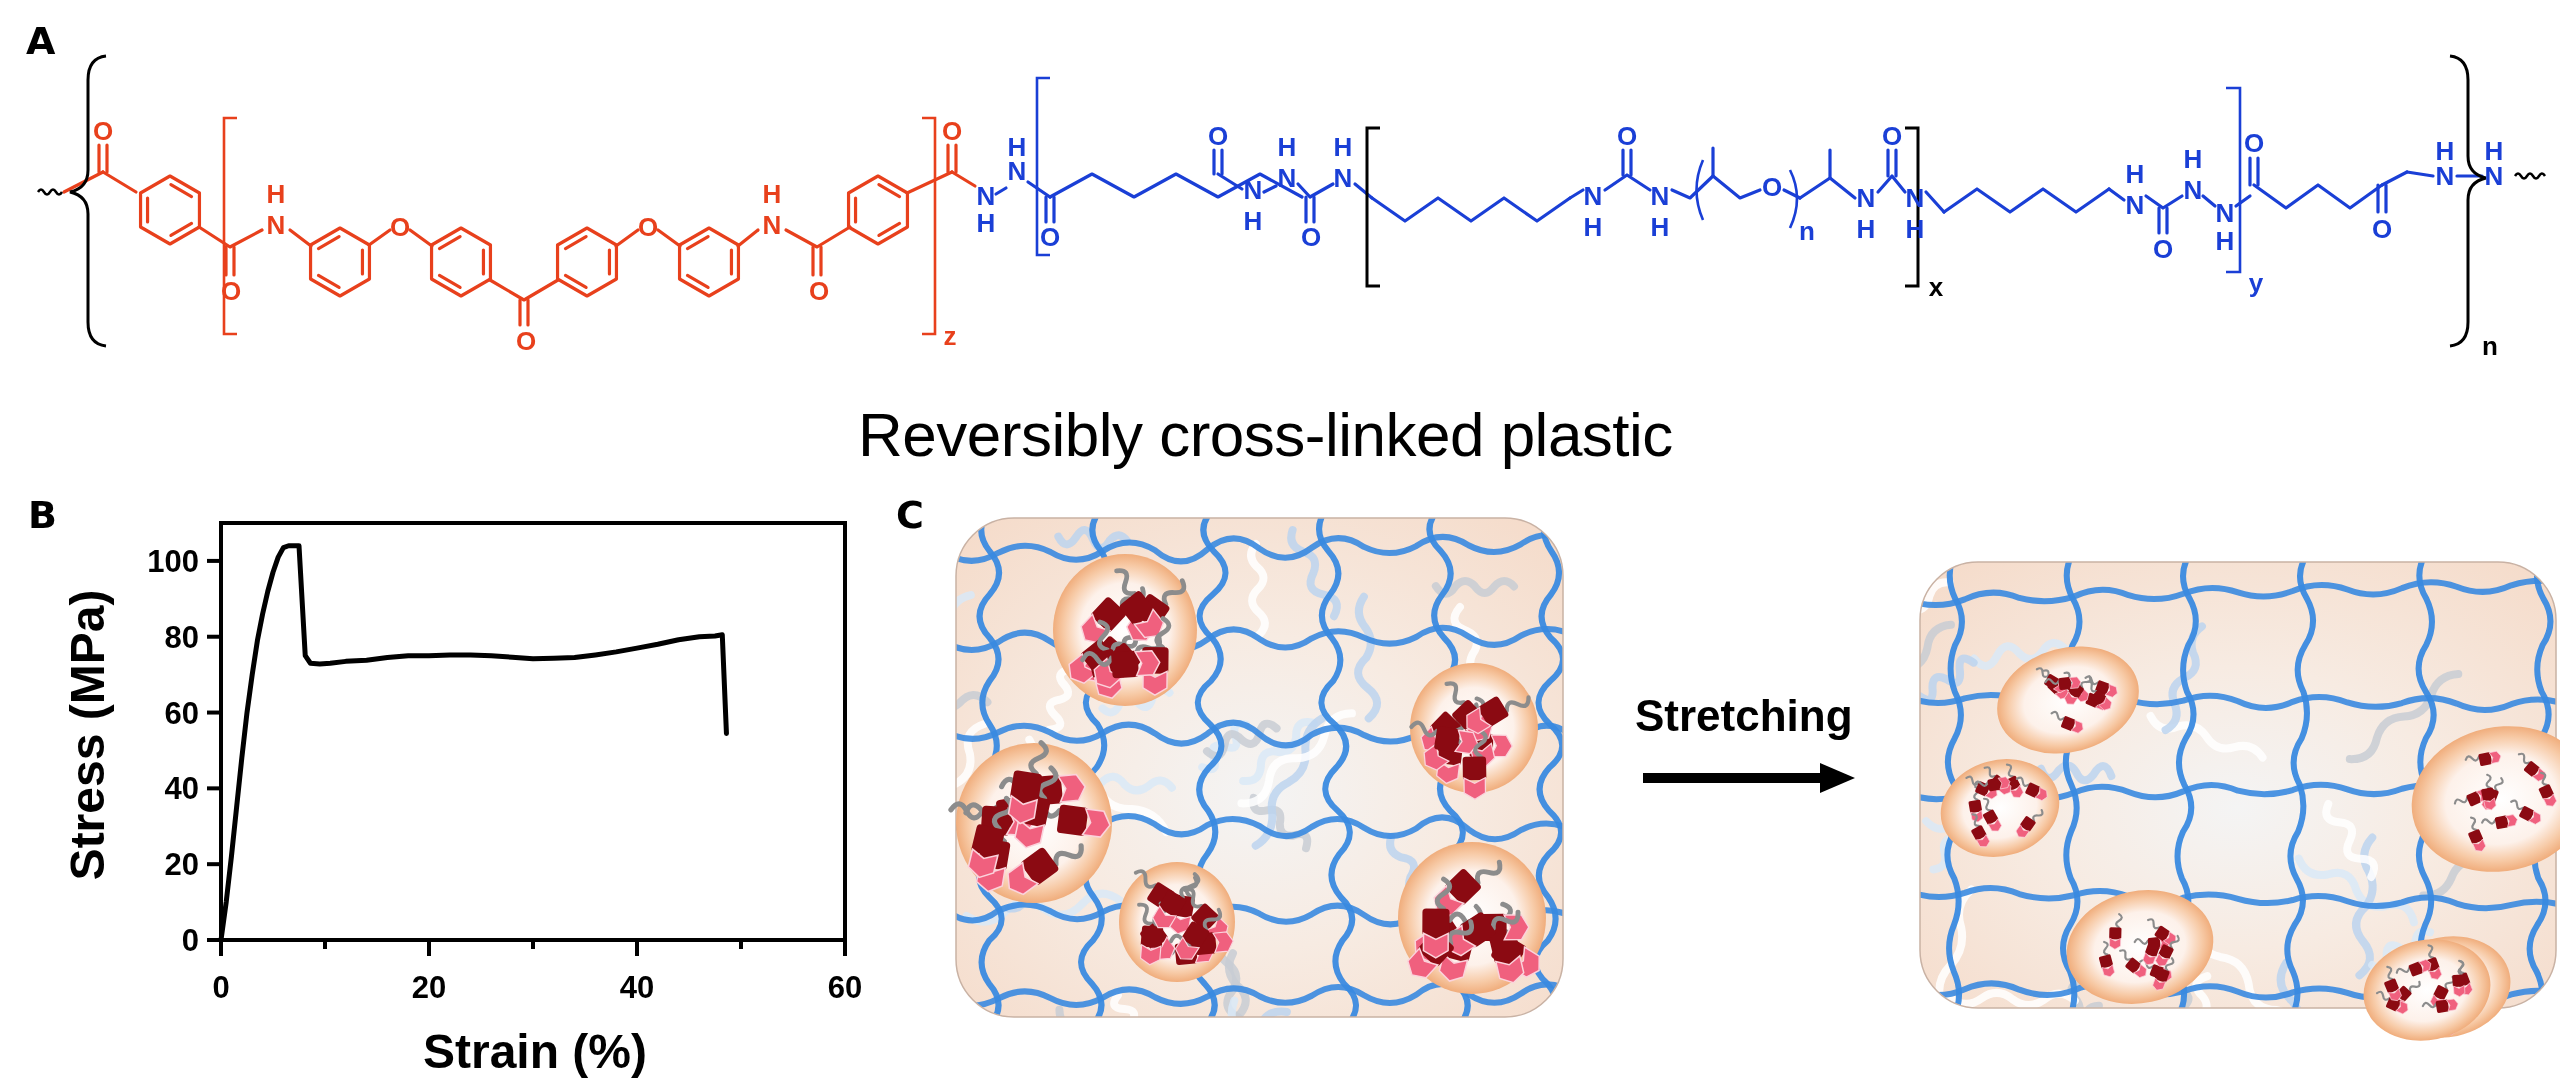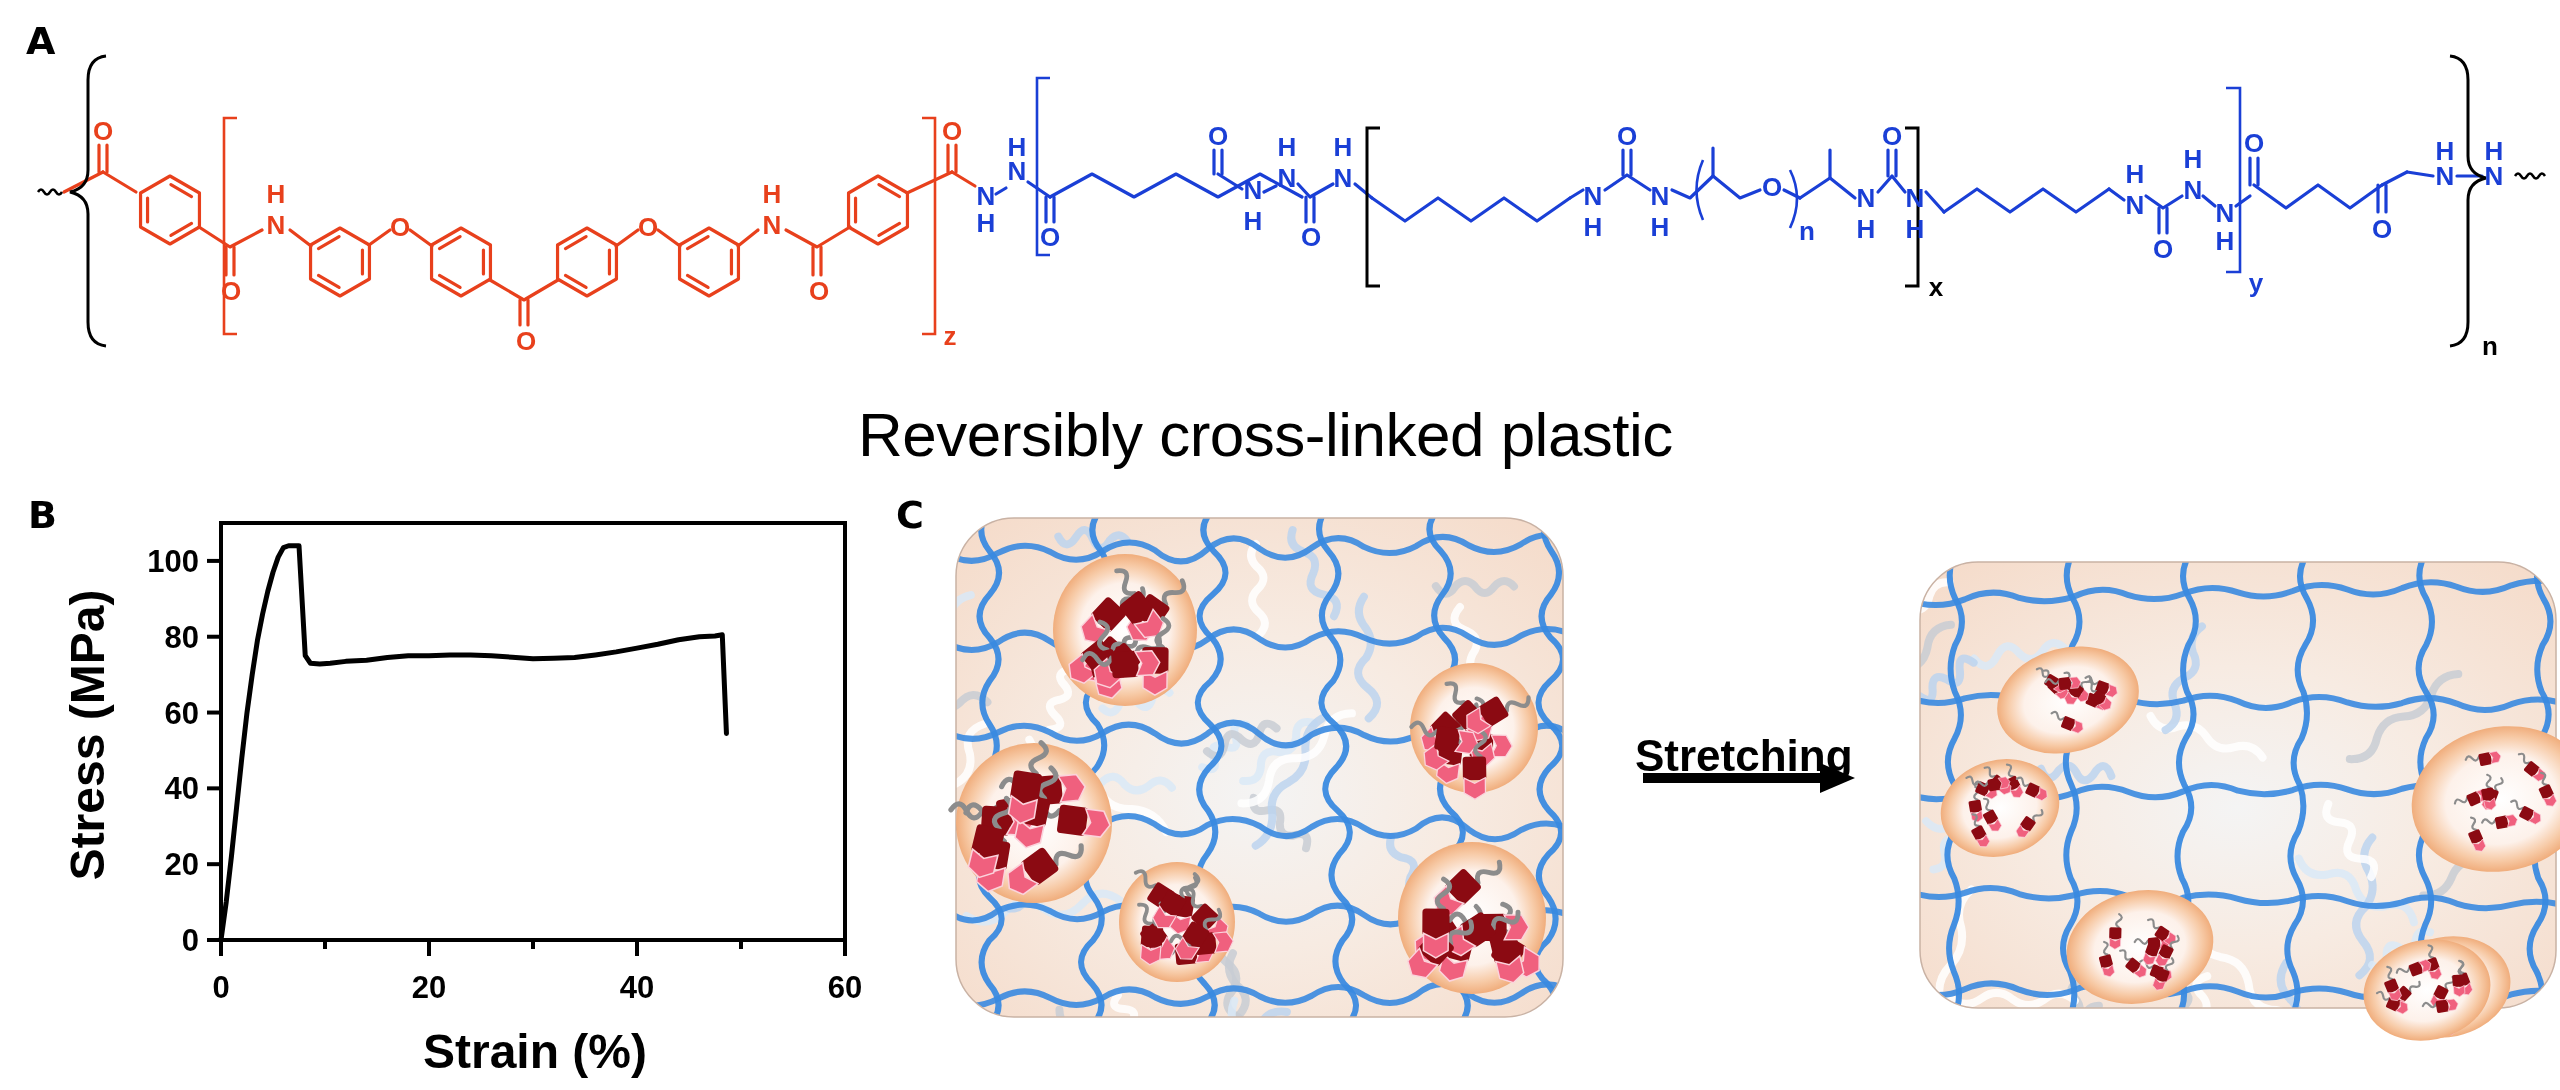--- a/index.html
+++ b/index.html
@@ -3,21 +3,21 @@
 <meta charset="utf-8">
 <style>
   html,body{margin:0;padding:0;background:#ffffff;}
   body{width:2560px;height:1090px;position:relative;overflow:hidden;font-family:"Liberation Sans",sans-serif;}
   .panel-label{position:absolute;font-family:"DejaVu Sans",sans-serif;font-weight:900;font-size:38px;color:#000;line-height:1;}
   #caption{position:absolute;left:826px;top:404px;font-size:62px;color:#000;white-space:nowrap;line-height:1;letter-spacing:-0.5px;margin-left:32px;}
   svg{position:absolute;left:0;top:0;}
   .atom{font-family:"Liberation Sans",sans-serif;font-weight:700;font-size:26px;}
   .tick-label{font-family:"Liberation Sans",sans-serif;font-weight:700;font-size:31px;}
   .axis-title{font-family:"Liberation Sans",sans-serif;font-weight:700;font-size:48px;}
-  #stretch-label{position:absolute;left:1635px;top:694px;font-weight:700;font-size:44px;color:#000;line-height:1;margin-top:40px;}
+  #stretch-label{position:absolute;left:1635px;top:694px;font-weight:700;font-size:44px;color:#000;line-height:1;}
 </style>
 </head>
 <body>
 
 <div class="panel-label" style="left:26px;top:22px;">A</div>
 <div class="panel-label" style="left:28px;top:496px;">B</div>
 <div class="panel-label" style="left:896px;top:496px;">C</div>
 
 <svg id="structure" width="2560" height="380" viewBox="0 0 2560 380">
   <g id="struct-bonds" fill="none" stroke-width="3.2" stroke-linejoin="round" stroke-linecap="round">

